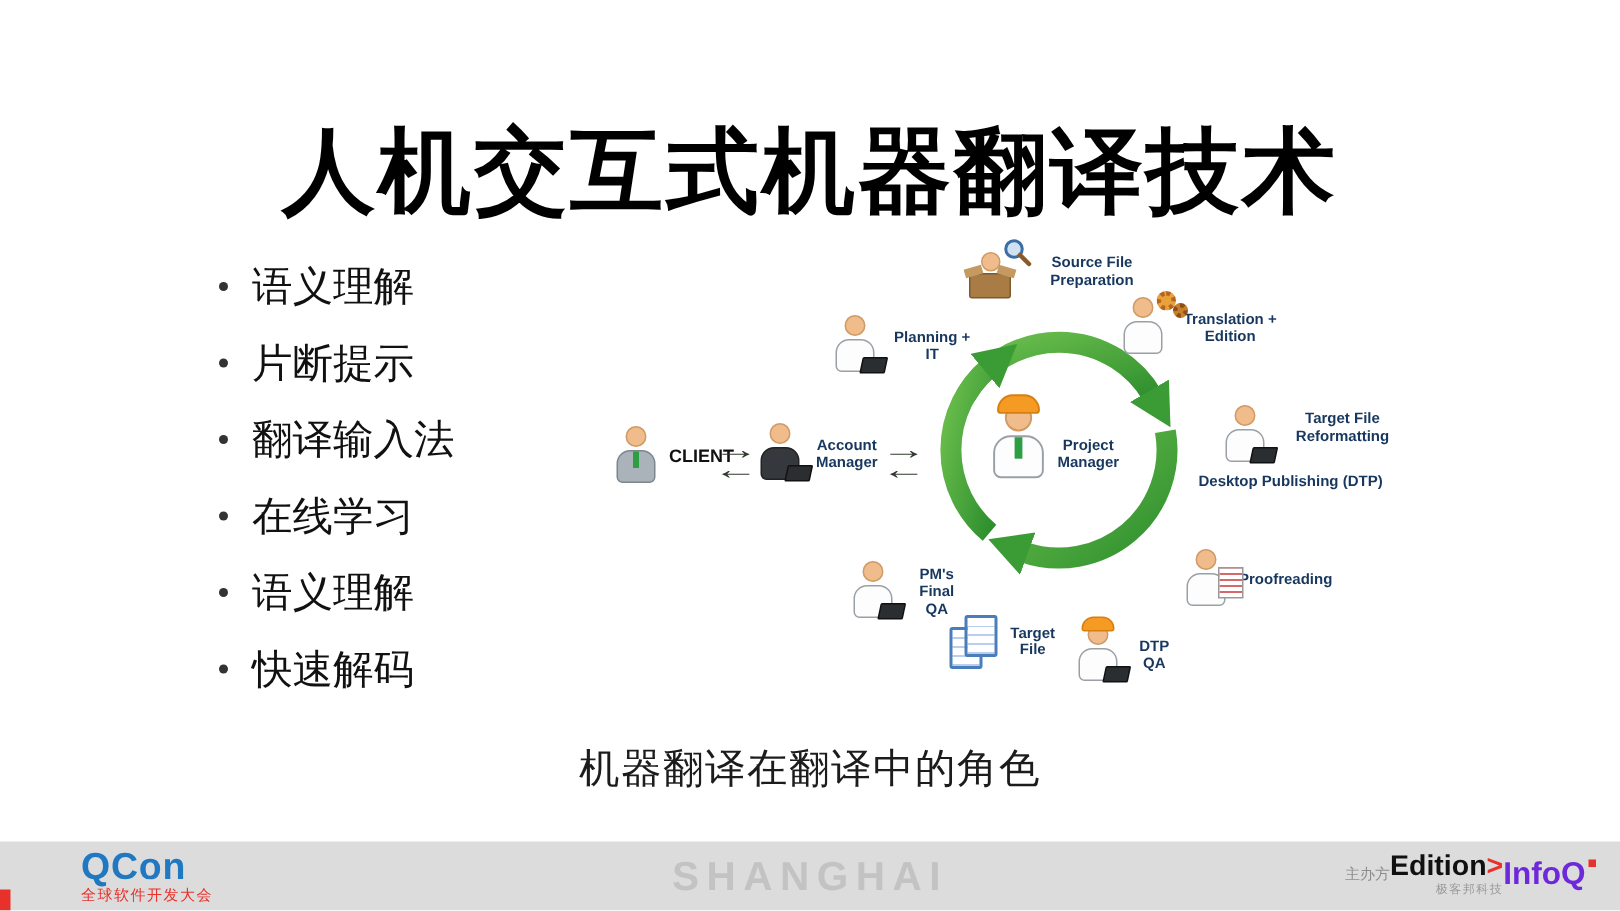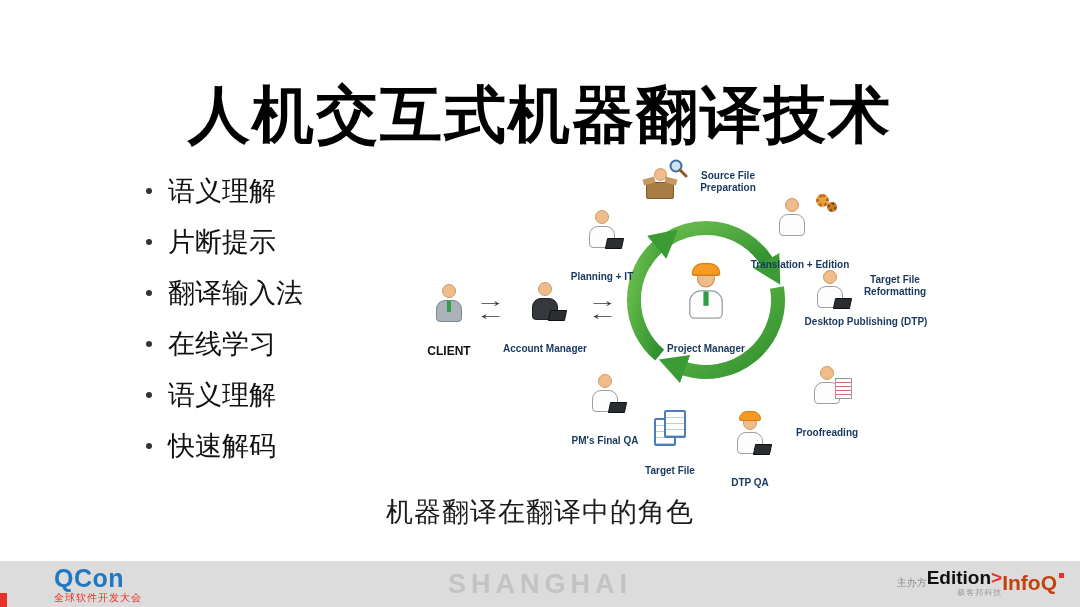--- a/index.html
+++ b/index.html
@@ -10,21 +10,21 @@
   .title{position:absolute;top:42px;left:0;right:0;text-align:center;font-size:62px;font-weight:700;color:#000;letter-spacing:2px;line-height:1;}
 
   
   .bullets{position:absolute;left:146px;top:176px;margin:0;padding:0;list-style:none;}
   .bullets li{display:flex;align-items:center;font-size:27px;color:#111;line-height:30px;margin-bottom:21px;}
   .dot{width:6px;height:6px;border-radius:50%;background:#333;margin-right:16px;flex:none;}
 
   
   .diagram{position:absolute;left:385px;top:158px;width:575px;height:322px;}
   .cycle{position:absolute;left:0;top:0;}
-  .node{position:absolute;display:flex;flex-direction:column;align-items:center;gap:19px;font-size:10px;font-weight:700;color:#17375e;text-align:center;line-height:1.15;}
+  .node{position:absolute;display:flex;align-items:center;gap:5px;font-size:10px;font-weight:700;color:#17375e;text-align:center;line-height:1.15;}
   .node.row{flex-direction:row;align-items:flex-start;gap:6px;}
   .lbl{display:block;}
   .lbl.big{font-size:12px;color:#111;text-align:right;}
 
   
   .fig{position:relative;width:34px;height:42px;flex:none;}
   .fig .head{position:relative;width:14px;height:14px;margin:0 auto;background:#f0bc8c;border:1px solid #cf9a64;border-radius:50%;box-sizing:border-box;}
   .fig .torso{position:relative;width:26px;height:22px;margin:2px auto 0;background:#fdfdfd;border:1px solid #9aa0a6;border-radius:9px 9px 4px 4px;box-sizing:border-box;}
   .fig.dark .torso{background:#35383c;border-color:#222;}
   .fig.suit .torso{background:#aab3ba;border-color:#7d868d;}
@@ -62,21 +62,21 @@
   .qcon{position:absolute;left:54px;top:5px;line-height:1;}
   .qcon .word{font-size:25px;font-weight:800;color:#1f78c1;letter-spacing:.5px;}
   .qcon .sub{font-size:10px;color:#e8312a;margin-top:2px;letter-spacing:1px;}
   .city{position:absolute;left:0;right:0;top:8px;text-align:center;font-size:27px;font-weight:800;color:#c3c3c3;letter-spacing:5px;}
   .org{position:absolute;right:16px;top:7px;display:flex;align-items:center;}
   .org .lead{font-size:10px;color:#8d8d8d;}
   .gb{display:flex;flex-direction:column;align-items:flex-end;line-height:1;}
   .gb .row{font-size:19px;font-weight:800;color:#101010;}
   .gb .row .arrow{color:#e8312a;}
   .gb .sub{font-size:8px;color:#9a9a9a;margin-top:2px;letter-spacing:1px;}
-  .infoq{font-size:21px;font-weight:800;color:#c2410c;line-height:1;}
+  .infoq{font-size:21px;font-weight:800;color:#6d28d9;line-height:1;}
   .iq-accent{display:inline-block;width:5px;height:5px;background:#e8312a;vertical-align:top;margin-left:2px;margin-top:1px;}
 
   
   .n-client{left:22px;top:126px;width:84px;}
   .sw1{left:96px;top:136px;}
   .n-account{left:118px;top:124px;width:84px;}
   .sw2{left:208px;top:136px;}
   .n-planning{left:168px;top:52px;width:98px;}
   .n-source{left:255px;top:8px;}
   .n-source .lblw{width:84px;margin-top:4px;}

